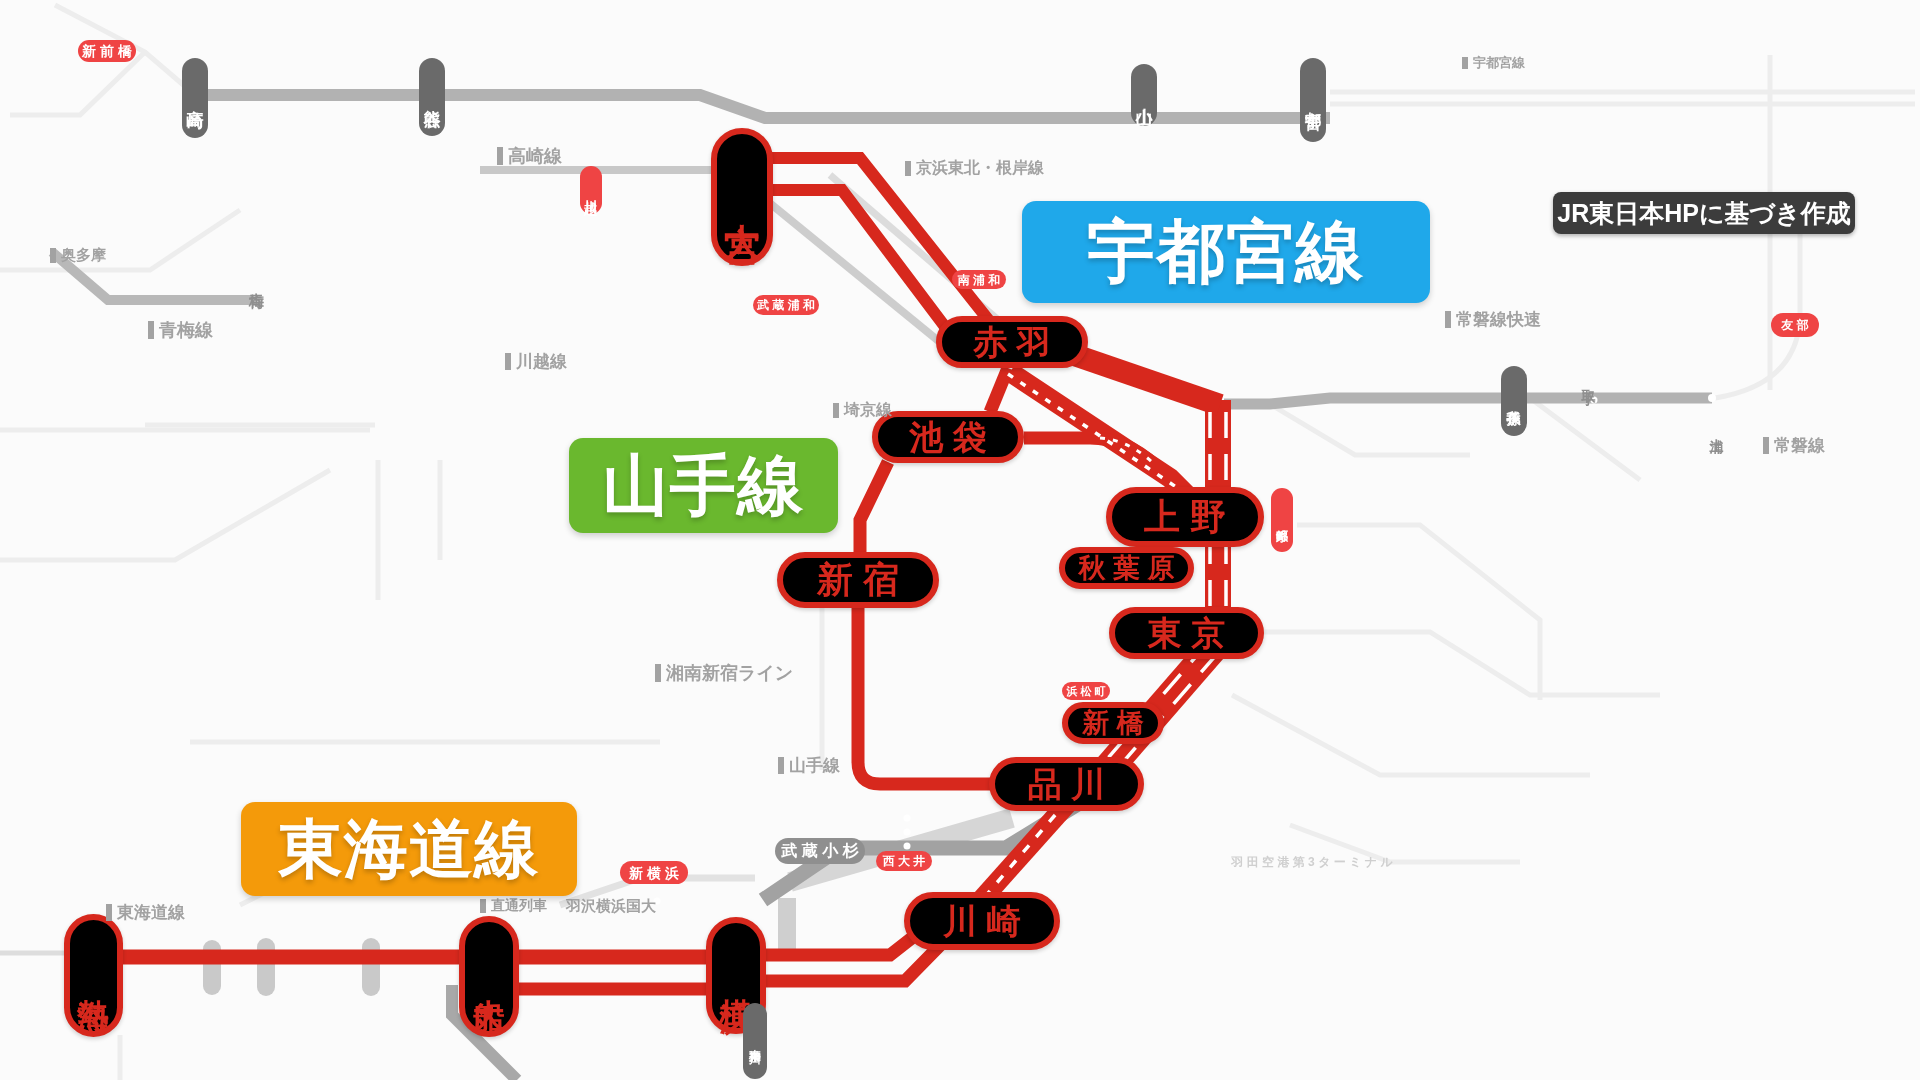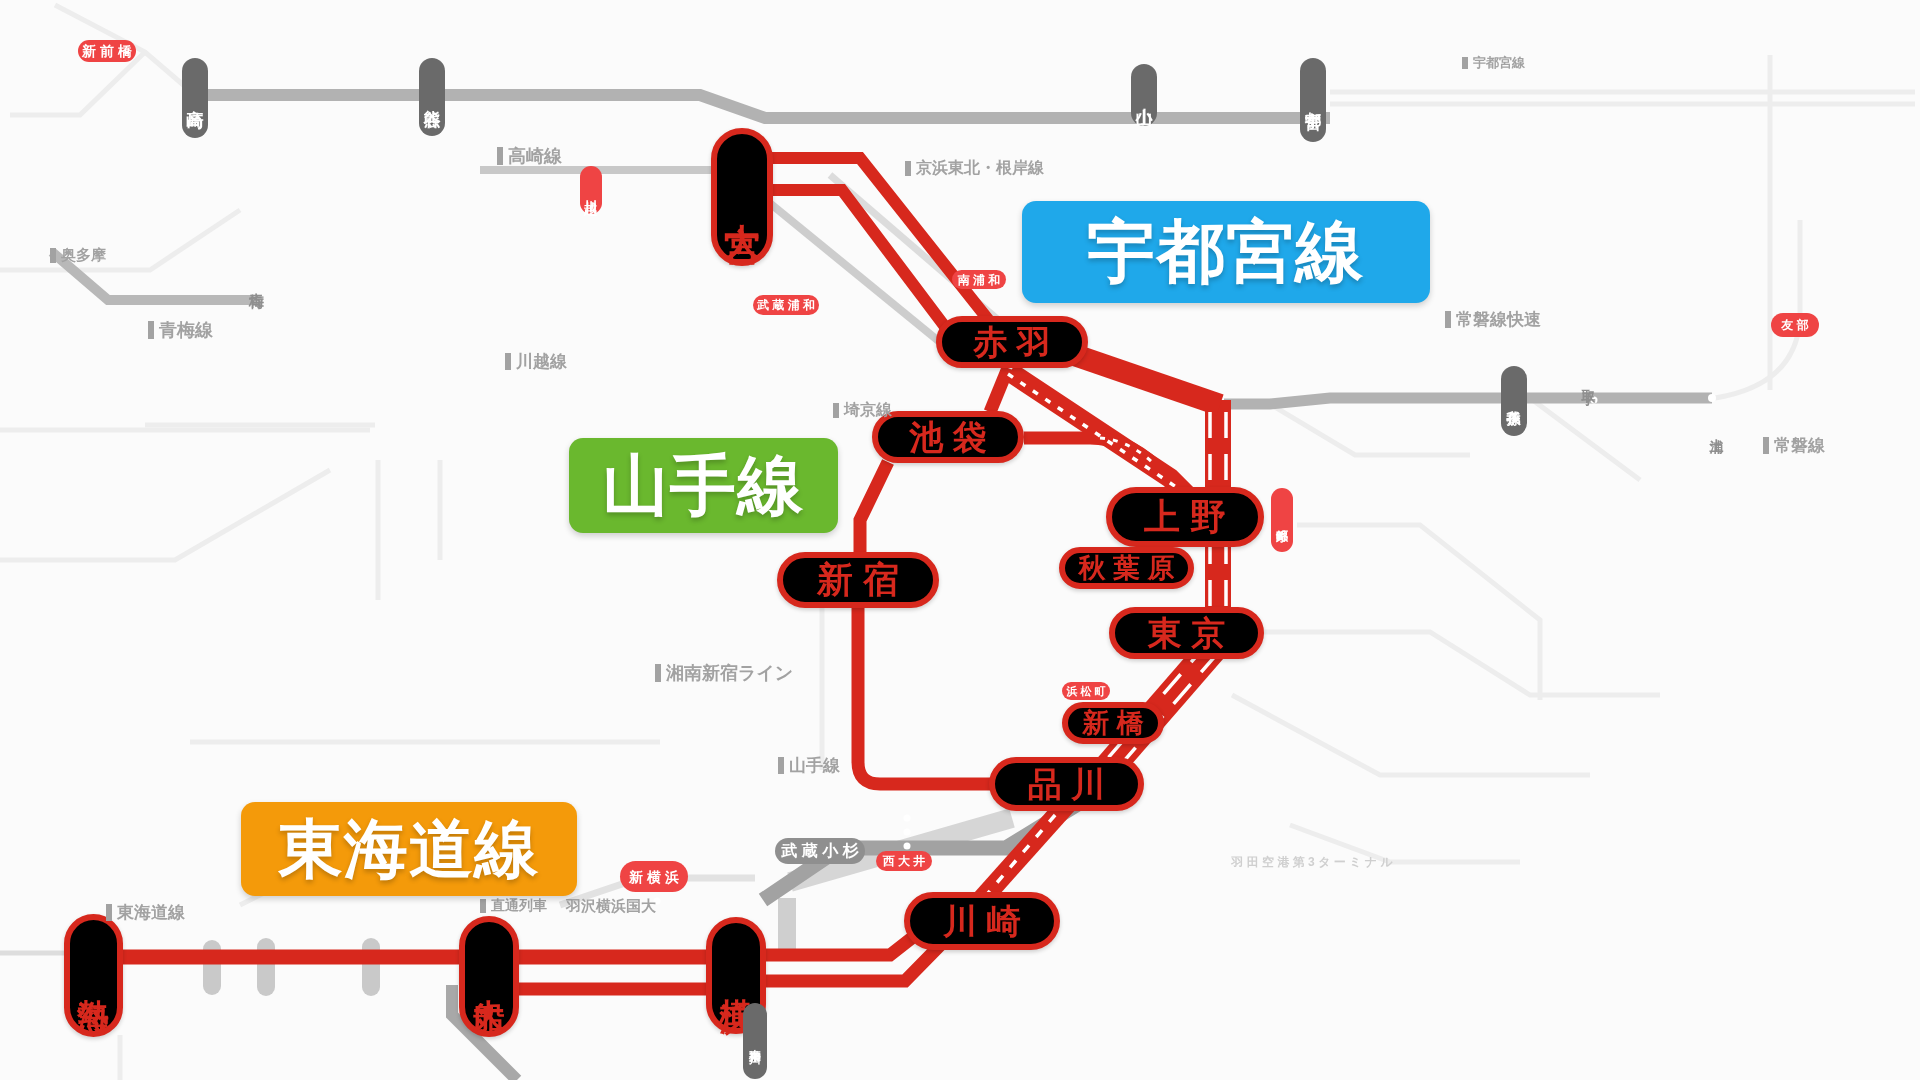--- a/index.html
+++ b/index.html
@@ -189,21 +189,21 @@
       </div>
       <div class="pill ghost h" style="left: 78px; top: 40px; width: 58px; height: 22px; font-size: 14px;">
         <span class="st-label">新前橋</span>
       </div>
       <div class="pill ghost h" style="left: 952px; top: 240px; width: 54px; height: 19px; font-size: 12px; margin-top: 30px;">
         <span class="st-label">南浦和</span>
       </div>
       <div class="pill ghost h" style="left: 753px; top: 255px; width: 66px; height: 20px; font-size: 12px; margin-top: 40px;">
         <span class="st-label">武蔵浦和</span>
       </div>
-      <div class="pill ghost h" style="left: 620px; top: 861px; width: 68px; height: 31px; font-size: 14px;">
+      <div class="pill ghost h" style="left: 620px; top: 861px; width: 68px; height: 23px; font-size: 14px;">
         <span class="st-label">新横浜</span>
       </div>
       <div class="pill ghost h" style="left: 876px; top: 851px; width: 56px; height: 20px; font-size: 12px;">
         <span class="st-label">西大井</span>
       </div>
       <div class="pill ghost h" style="left: 1062px; top: 682px; width: 48px; height: 18px; font-size: 11px;">
         <span class="st-label">浜松町</span>
       </div>
       <div class="pill ghost v" style="left: 1271px; top: 488px; width: 22px; height: 64px; font-size: 12px;">
         <span class="st-label">錦糸町</span>
@@ -272,13 +272,14 @@
       </div>
     </div>
 
   <div class="biglabel" id="lbl-keihin" style="left:1022px;top:201px;width:408px;height:102px;font-size:68px;background:#1fa8ea;">宇都宮線</div>
 
   <div class="biglabel" id="lbl-yamanote" style="left:569px;top:438px;width:269px;height:95px;font-size:66px;background:#6ab82e;">山手線</div>
 
   <div class="biglabel" id="lbl-tokaido" style="left:241px;top:802px;width:336px;height:94px;font-size:64px;background:#f49a0a;">東海道線</div>
 
 
+  <div id="attribution" style="left:1553px;top:192px;width:302px;height:42px;font-size:25px;">JR東日本HPに基づき作成</div>
 </div>
 
 </body></html>

